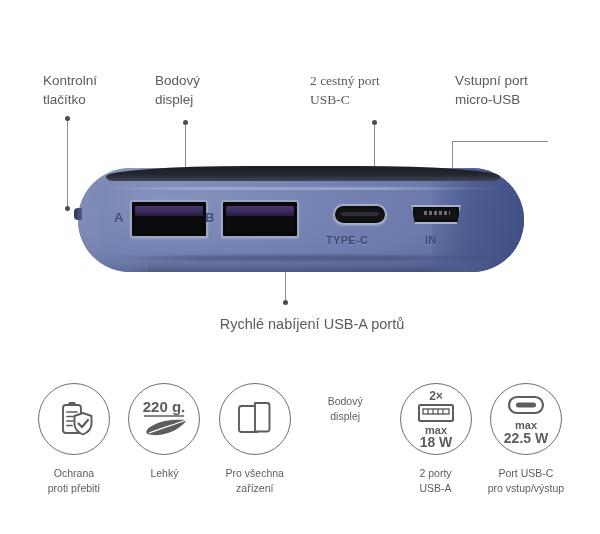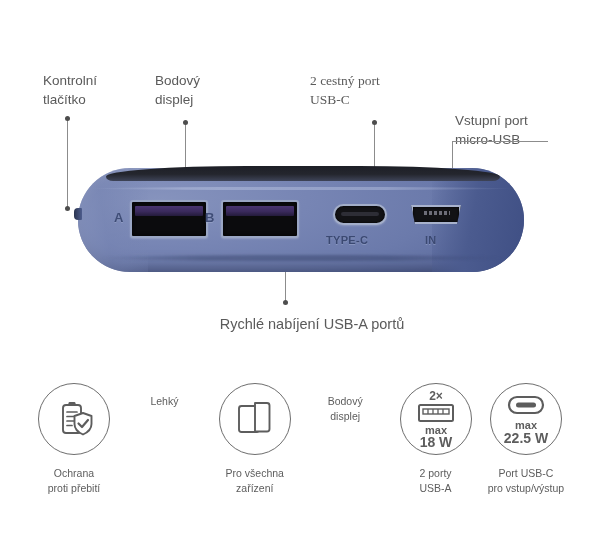--- a/index.html
+++ b/index.html
@@ -21,21 +21,21 @@
     position: absolute;
     font-size: 13.5px;
     line-height: 1.38;
     color: #5a5a5a;
     font-weight: 400;
     white-space: pre-line;
   }
   #callout-button   { left: 43px;  top: 72px;  width: 100px; }
   #callout-display  { left: 155px; top: 72px;  width: 110px; }
   #callout-typec    { left: 310px; top: 72px;  width: 130px; font-family: Liberation Serif, serif; }
-  #callout-micro    { left: 455px; top: 72px;  width: 130px; margin-top: 40px; }
+  #callout-micro    { left: 455px; top: 72px;  width: 130px; }
 
   
   .leader {
     position: absolute;
     background: #8c8c8c;
   }
   .leader.v { width: 1px; }
   .leader.h { height: 1px; }
   .dot {
     position: absolute;
@@ -332,20 +332,28 @@
         <line x1="15" y1="28.5" x2="20" y2="28.5" stroke="#5d5d5d" stroke-width="1.7" stroke-linecap="round"></line>
         <path d="M31 16 L39.5 19 V27 C39.5 32 35.5 35.5 31 37.5 C26.5 35.5 22.5 32 22.5 27 V19 Z" fill="#ffffff" stroke="#5d5d5d" stroke-width="1.9" stroke-linejoin="round"></path>
         <path d="M26.5 26.5 L30 30 L36 23" fill="none" stroke="#5d5d5d" stroke-width="2.2" stroke-linecap="round" stroke-linejoin="round"></path>
       </svg>
     </div>
     <div class="feature-label">Ochrana
 proti přebití</div>
   </div>
 
   <div class="feature">
+    <div class="feature-circle">
+      <svg class="icon-svg" width="56" height="46" viewBox="0 0 56 46">
+        <text class="ic-text" x="28" y="16" font-size="15" text-anchor="middle">220 g.</text>
+        <line x1="8" y1="20" x2="48" y2="20" stroke="#5d5d5d" stroke-width="1.6"></line>
+        <path d="M50 24 C40 23 24 24 14 31 C10 34 9 37 12 38 C20 41 36 38 45 30 C48 27.5 50 25.5 50 24 Z" fill="#5d5d5d"></path>
+        <path d="M50 24 C40 28 26 32 13 37" fill="none" stroke="#ffffff" stroke-width="1.2"></path>
+      </svg>
+    </div>
     <div class="feature-label">Lehký</div>
   </div>
 
   <div class="feature">
     <div class="feature-circle">
       <svg class="icon-svg" width="42" height="42" viewBox="0 0 42 42">
         <rect x="5" y="8" width="20" height="26" rx="2.5" fill="#ffffff" stroke="#5d5d5d" stroke-width="1.9"></rect>
         <path d="M21 5 H33 A2.5 2.5 0 0 1 35.5 7.5 V31 A2.5 2.5 0 0 1 33 33.5 H21 Z" fill="#ffffff" stroke="#5d5d5d" stroke-width="1.9" stroke-linejoin="round"></path>
       </svg>
     </div>

